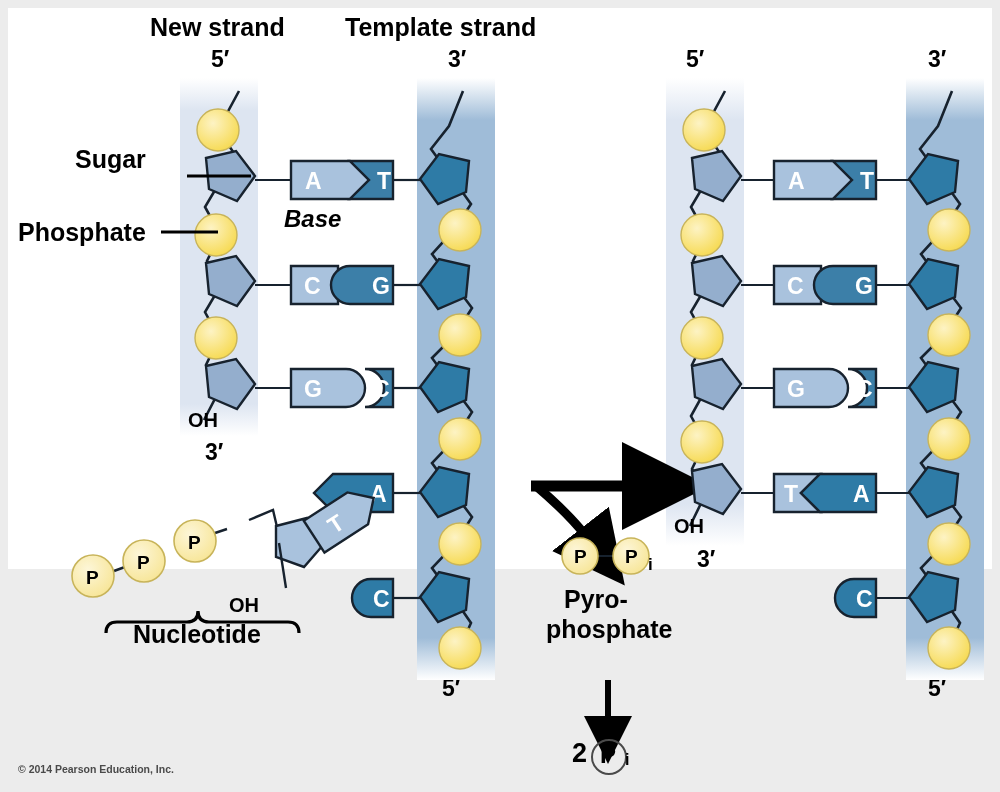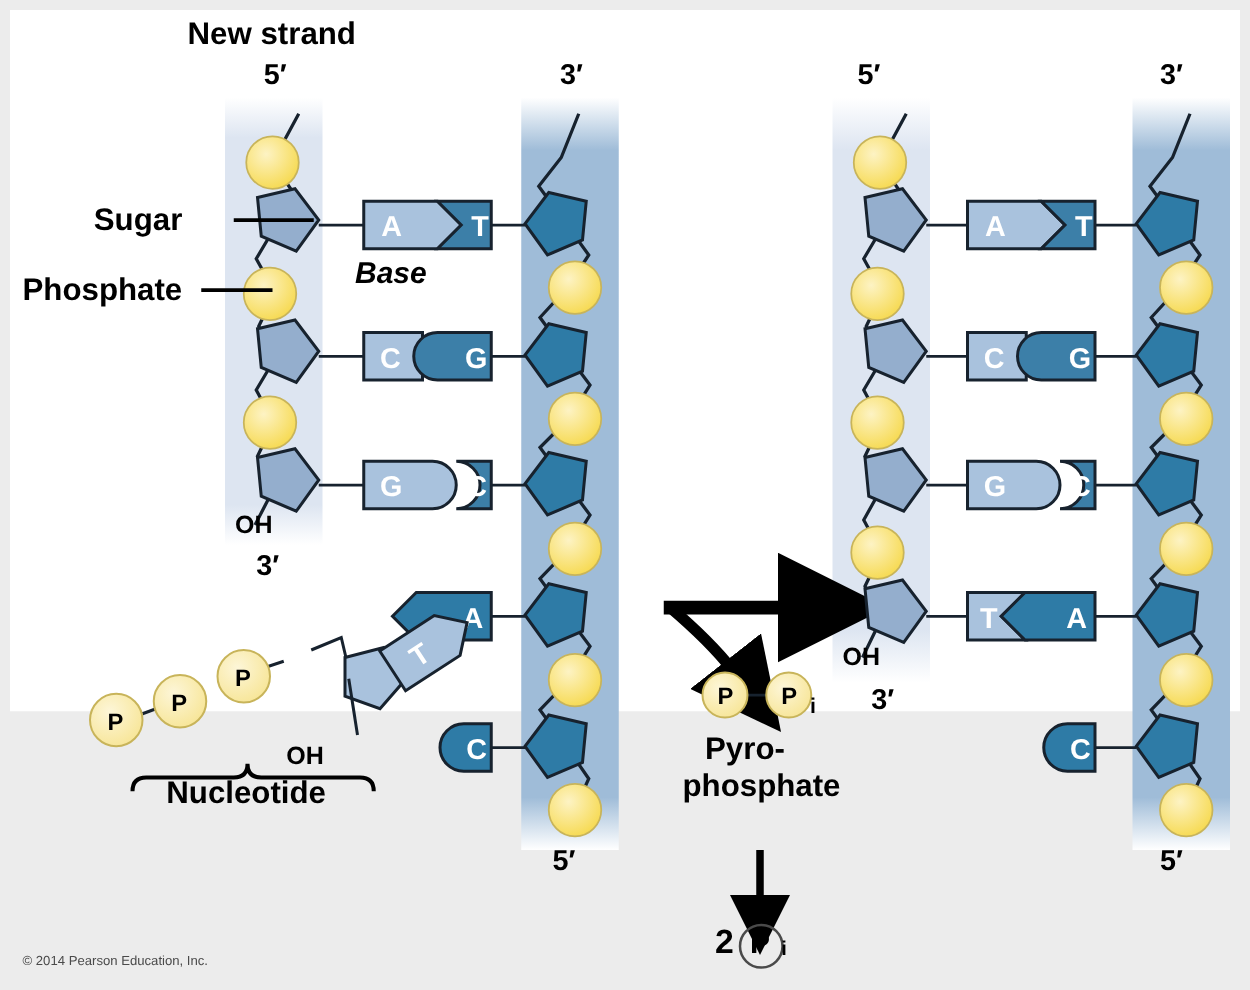--- a/index.html
+++ b/index.html
@@ -21,21 +21,21 @@
   }
   .t-head{font-size:25px;}
   .t-prime{font-size:23px;}
   .t-side{font-size:25px;}
   .t-oh{font-size:20px;}
   .t-base{font-size:24px;}
   .t-nuc{font-size:25px;}
   .t-pyro{font-size:25px;text-align:center;}
   .t-2pi{font-size:27px;}
   .copy{
-    font-size:10.5px;color:#4a4a4a;font-weight:normal;
+    font-size:10.5px;color:#4a4a4a;font-weight:bold;
     font-family:"Liberation Sans", sans-serif;
   }
   svg{display:block;}
   .basebox-txt{
     font-family:"Liberation Sans", sans-serif;
     font-weight:bold;font-size:23px;fill:#ffffff;
   }
   .ptxt{
     font-family:"Liberation Sans", sans-serif;
     font-weight:bold;font-size:19px;fill:#000000;
@@ -51,20 +51,21 @@
   #polybox div{
     font-weight:bold;font-size:26px;color:#000;line-height:1.08;
   }
 </style>
 </head>
 <body>
 
 <div id="canvas">
 
   <div class="abs lbl t-head" style="left:142px;top:6px;">New strand</div>
+  <div class="abs lbl t-head" style="left:337px;top:6px;">Template strand</div>
 
   <div class="abs lbl t-prime" style="left:203px;top:39px;">5′</div>
   <div class="abs lbl t-prime" style="left:440px;top:39px;">3′</div>
   <div class="abs lbl t-prime" style="left:197px;top:432px;">3′</div>
   <div class="abs lbl t-prime" style="left:434px;top:668px;">5′</div>
 
   <div class="abs lbl t-prime" style="left:678px;top:39px;">5′</div>
   <div class="abs lbl t-prime" style="left:920px;top:39px;">3′</div>
   <div class="abs lbl t-prime" style="left:689px;top:539px;">3′</div>
   <div class="abs lbl t-prime" style="left:920px;top:668px;">5′</div>
@@ -301,21 +302,21 @@
       <text class="basebox-txt" x="776" y="494">T</text>
       <text class="basebox-txt" x="845" y="494">A</text>
     </g>
 
     <g>
       <path d="M868,571 L846,571 a19,19 0 0 0 0,38 L868,609 Z" fill="#2e7ba6" stroke="#17222e" stroke-width="2.4"></path>
       <text class="basebox-txt" x="848" y="599">C</text>
     </g>
   </svg>
 
-  <div class="abs lbl t-side" style="left:67px;top:155px;">Sugar</div>
+  <div class="abs lbl t-side" style="left:67px;top:138px;">Sugar</div>
   <div class="abs lbl t-side" style="left:10px;top:211px;">Phosphate</div>
   <div class="abs lbl t-base" style="left:276px;top:198px;font-style:italic;">Base</div>
 
   <div class="abs lbl t-oh" style="left:180px;top:402px;">OH</div>
   <div class="abs lbl t-oh" style="left:221px;top:587px;">OH</div>
   <div class="abs lbl t-nuc" style="left:125px;top:613px;">Nucleotide</div>
 
   <div class="abs lbl t-oh" style="left:666px;top:508px;">OH</div>
 
 

